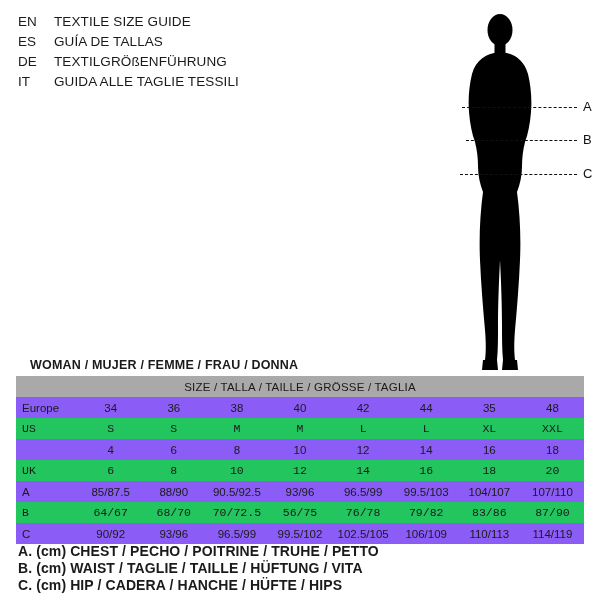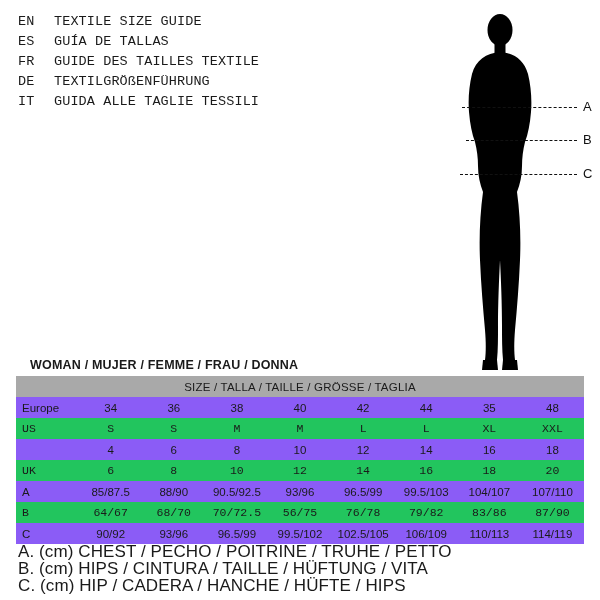--- a/index.html
+++ b/index.html
@@ -26,21 +26,20 @@
     left: 18px;
     top: 14px;
     width: 300px;
   }
   .lang-row {
     display: flex;
     align-items: baseline;
     height: 20px;
     font-size: 13.5px;
     letter-spacing: 0.1px;
-    font-family: Liberation Mono, monospace;
   }
   .lang-code {
     width: 36px;
     flex: 0 0 36px;
     color: #1a1a1a;
   }
   .lang-text {
     color: #1a1a1a;
     white-space: nowrap;
   }
@@ -122,44 +121,40 @@
   }
 
   
   .notes {
     position: absolute;
     left: 18px;
     top: 543px;
     width: 560px;
   }
   .note-line {
-    font-size: 17px;
-    font-weight: normal;
+    font-size: 14px;
+    font-weight: bold;
     color: #1a1a1a;
     line-height: 17px;
     letter-spacing: 0.1px;
   }
 </style>
 </head>
 <body>
 
 <div class="page">
 
   <div class="lang-block">
     <div class="lang-row">
       <span class="lang-code">EN</span>
       <span class="lang-text">TEXTILE SIZE GUIDE</span>
     </div>
     <div class="lang-row">
       <span class="lang-code">ES</span>
       <span class="lang-text">GUÍA DE TALLAS</span>
-    </div>
-    <div class="lang-row">
-      <span class="lang-code">FR</span>
-      <span class="lang-text">GUIDE DES TAILLES TEXTILE</span>
     </div>
     <div class="lang-row">
       <span class="lang-code">DE</span>
       <span class="lang-text">TEXTILGRÖßENFÜHRUNG</span>
     </div>
     <div class="lang-row">
       <span class="lang-code">IT</span>
       <span class="lang-text">GUIDA ALLE TAGLIE TESSILI</span>
     </div>
   </div>
@@ -305,17 +300,17 @@
           <td>106/109</td>
           <td>110/113</td>
           <td>114/119</td>
         </tr>
       </tbody>
     </table>
   </div>
 
   <div class="notes">
     <div class="note-line">A. (cm) CHEST / PECHO / POITRINE / TRUHE / PETTO</div>
-    <div class="note-line">B. (cm) HIPS / CINTURA / TAILLE / HÜFTUNG / VITA</div>
+    <div class="note-line">B. (cm) WAIST / TAGLIE / TAILLE / HÜFTUNG / VITA</div>
     <div class="note-line">C. (cm) HIP / CADERA / HANCHE / HÜFTE / HIPS</div>
   </div>
 
 </div>
 
 </body></html>

